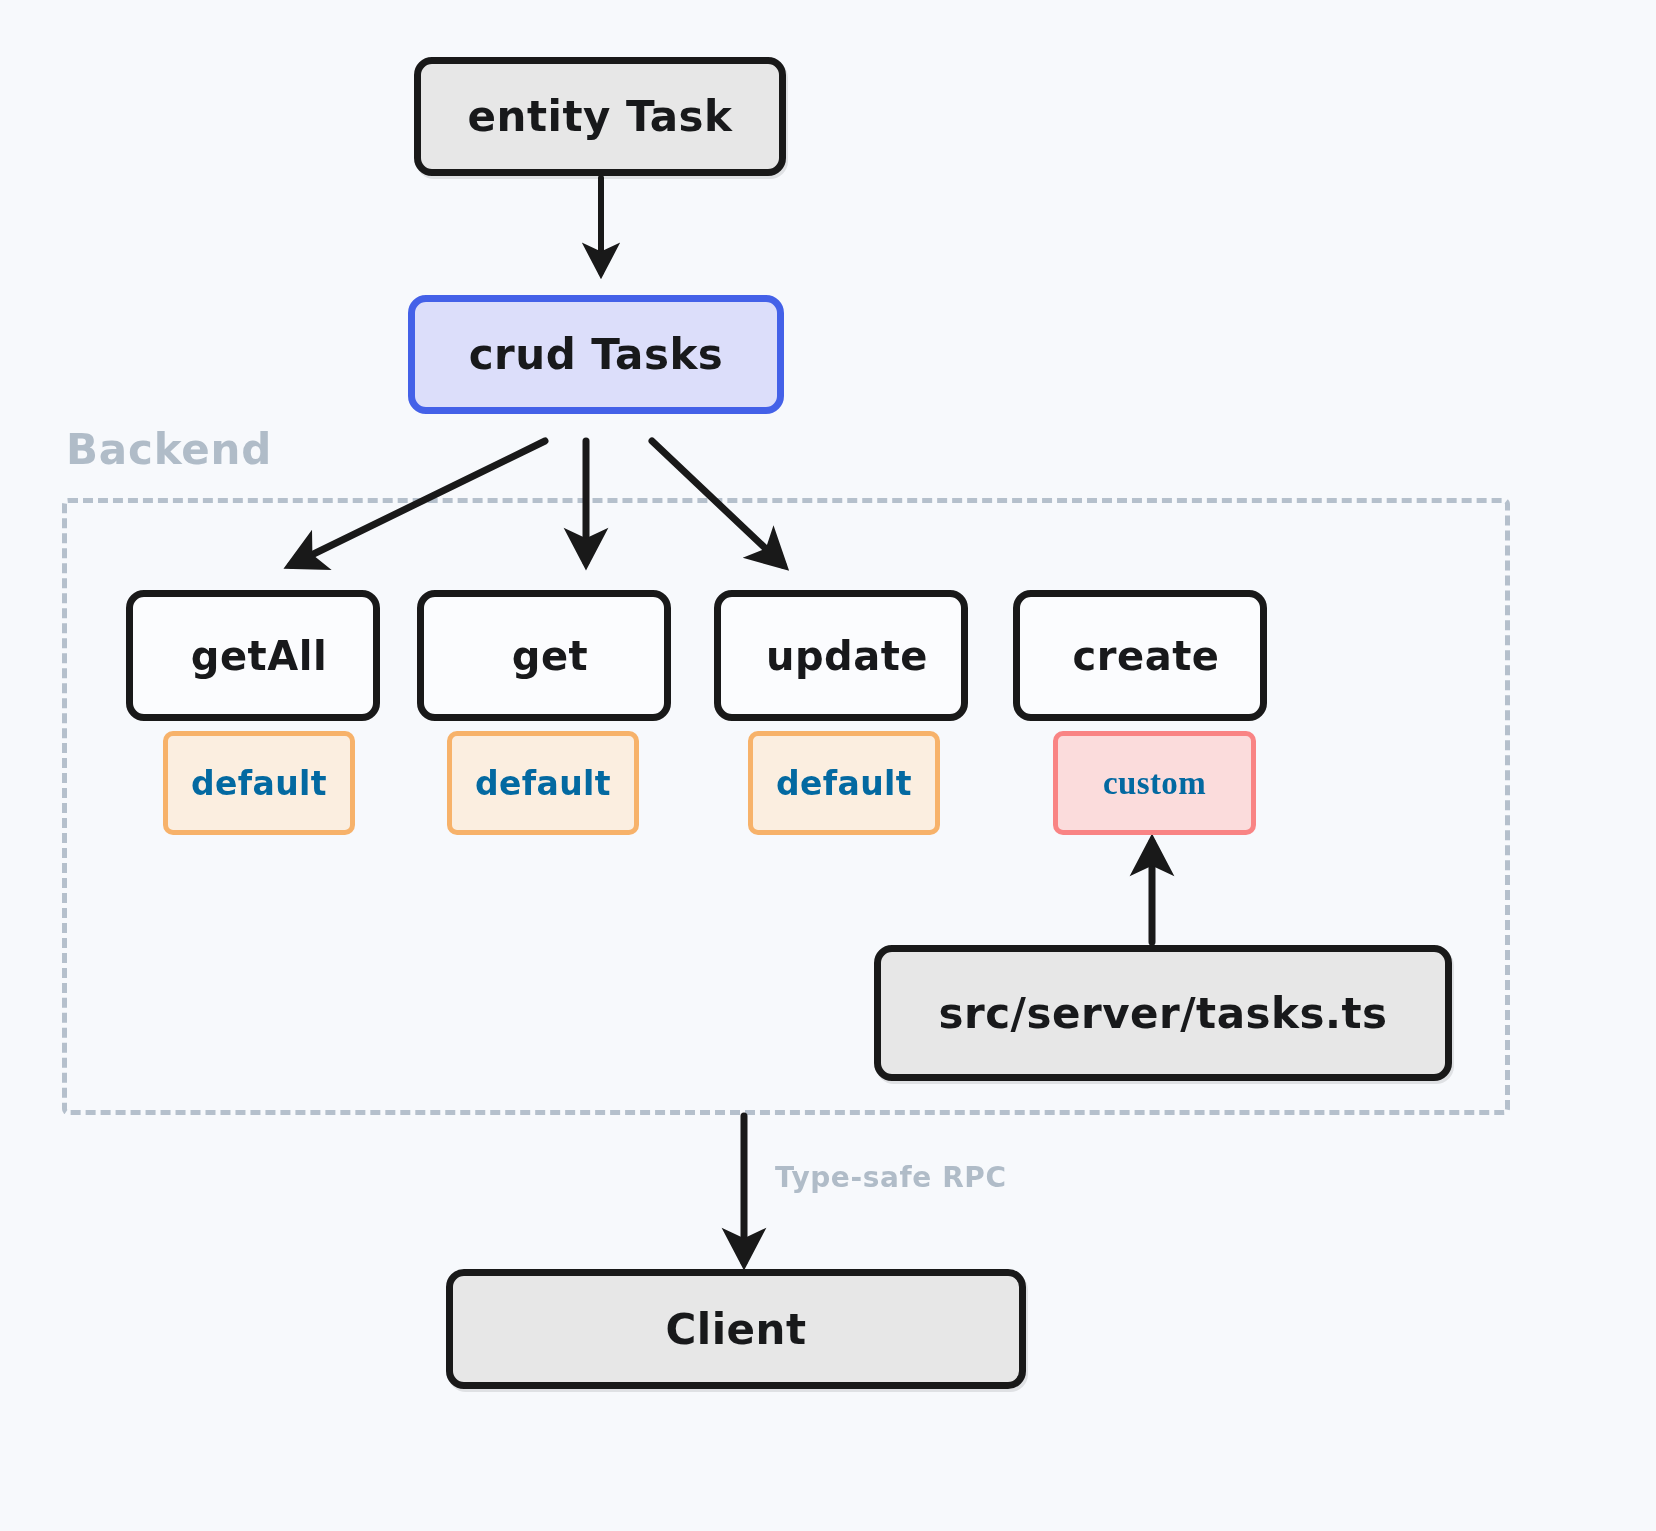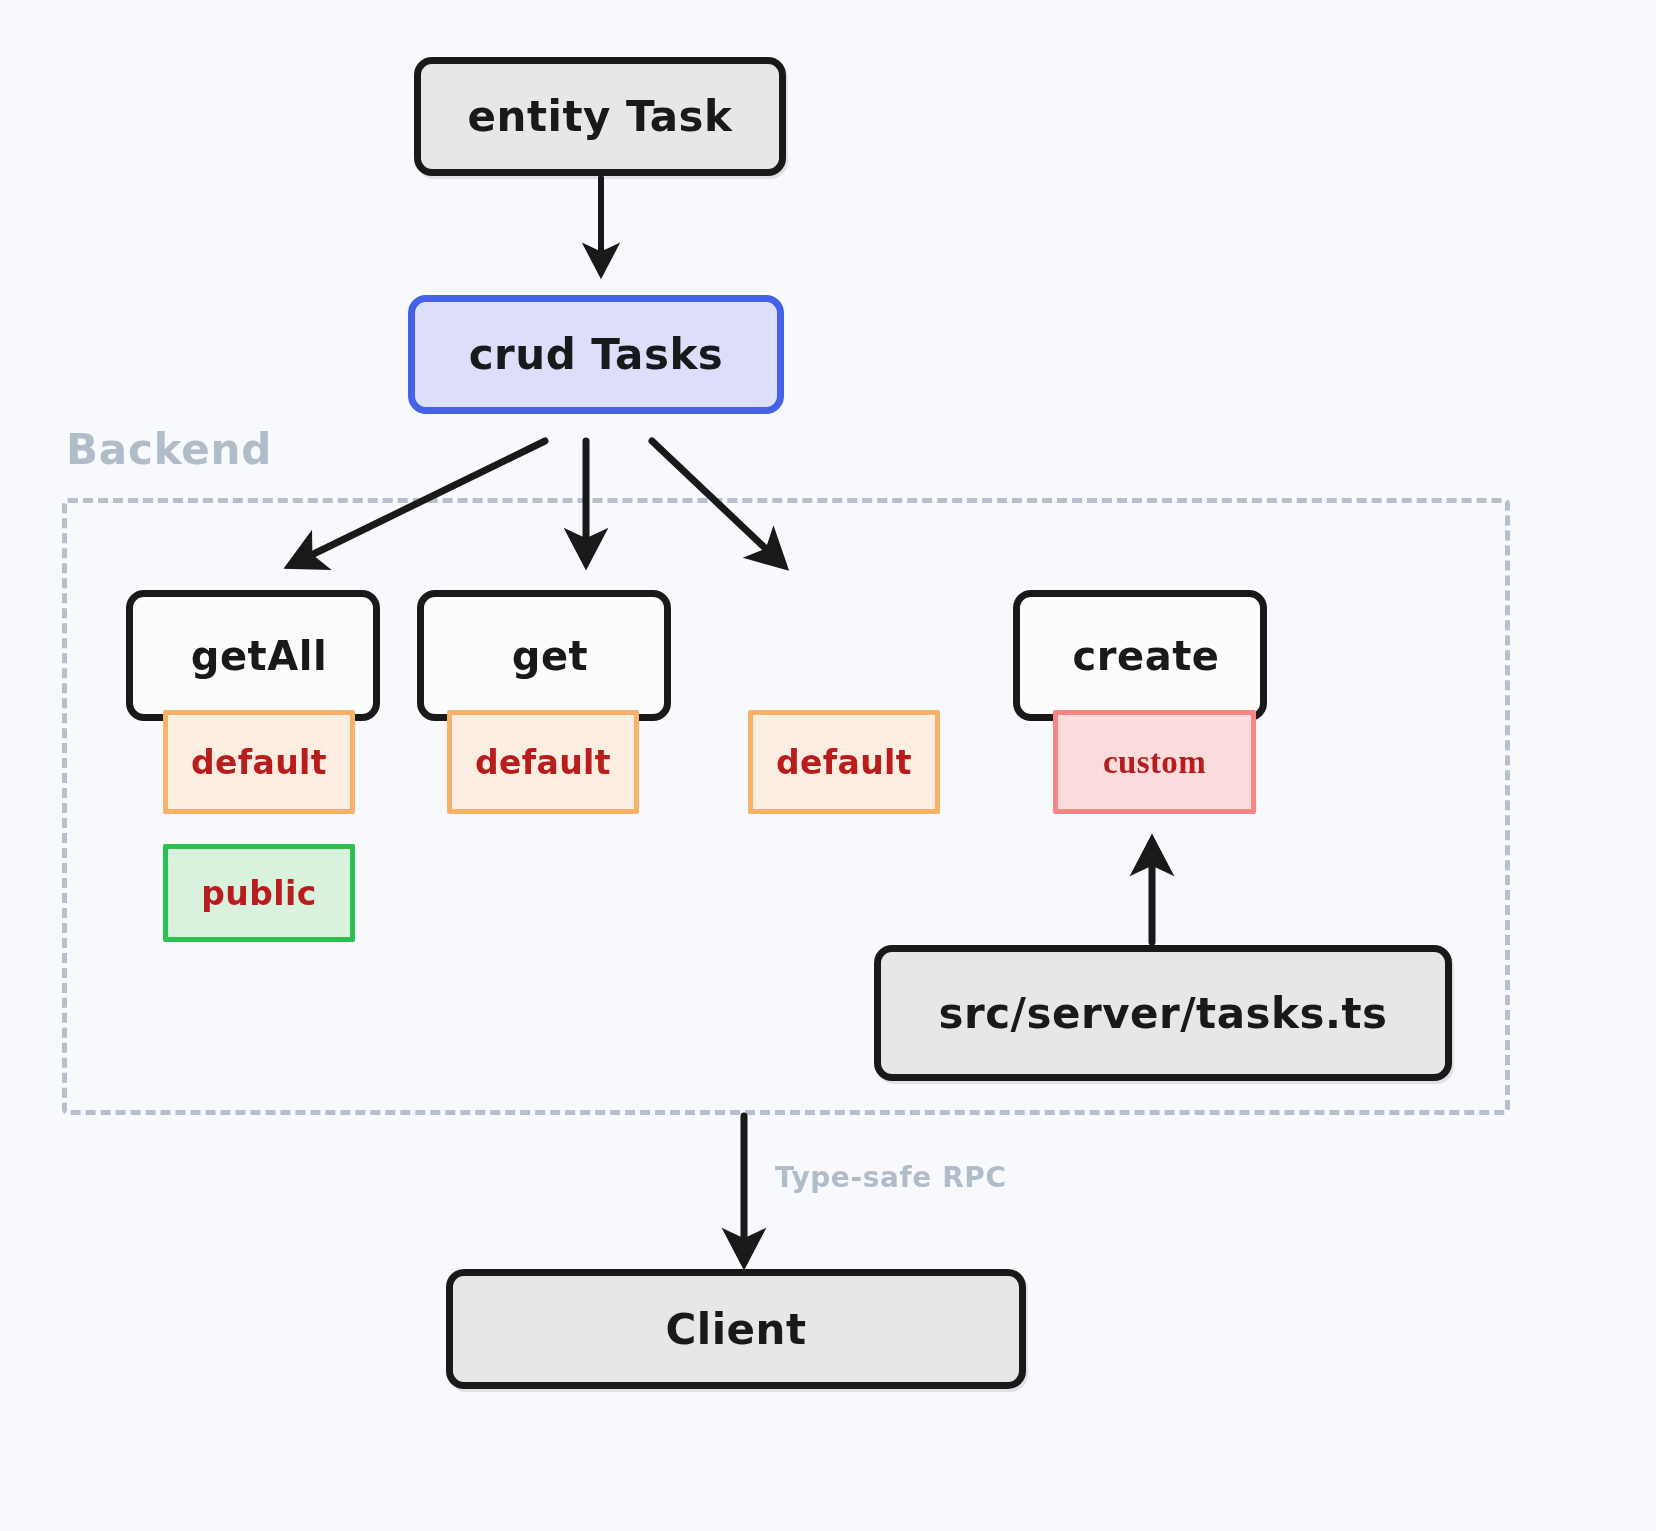--- a/index.html
+++ b/index.html
@@ -57,25 +57,26 @@
     background: #dcdefa;
     border: 7px solid #4461e8;
     border-radius: 18px;
   }
   .badge {
     position: absolute;
     box-sizing: border-box;
     display: flex;
     align-items: center;
     justify-content: center;
-    border-radius: 2px;
+    border-radius: 10px;
     font-family: "DejaVu Sans", sans-serif;
     font-weight: 700;
-    color: #b91c1c;
+    color: #0369a1;
     letter-spacing: 0.4px;
+    margin-top: 21px;
   }
   .badge-default {
     background: #fbeee0;
     border: 5px solid #f7b26a;
   }
   .badge-public {
     background: #d9f2de;
     border: 5px solid #2bc04f;
   }
   .badge-custom {
@@ -164,24 +165,24 @@
   </svg>
 
   <div class="edge-label" id="label-rpc">Type-safe RPC</div>
 
   <div class="node box-blue" id="node-crud">crud Tasks</div>
 
   <div class="node box-dark" id="node-entity">entity Task</div>
 
   <div class="node box-white" id="node-getall">getAll</div>
   <div class="node box-white" id="node-get">get</div>
+  <div class="node box-white" id="node-update">update</div>
   <div class="node box-white" id="node-create">create</div>
 
   <div class="badge badge-default" id="badge-getall-default">default</div>
-  <div class="badge badge-public" id="badge-getall-public">public</div>
   <div class="badge badge-default" id="badge-get-default">default</div>
   <div class="badge badge-default" id="badge-update-default">default</div>
   <div class="badge badge-custom" id="badge-create-custom">custom</div>
 
   <div class="node box-dark" id="node-tasksfile">src/server/tasks.ts</div>
 
   <div class="node box-dark" id="node-client">Client</div>
 
 </div>
 

